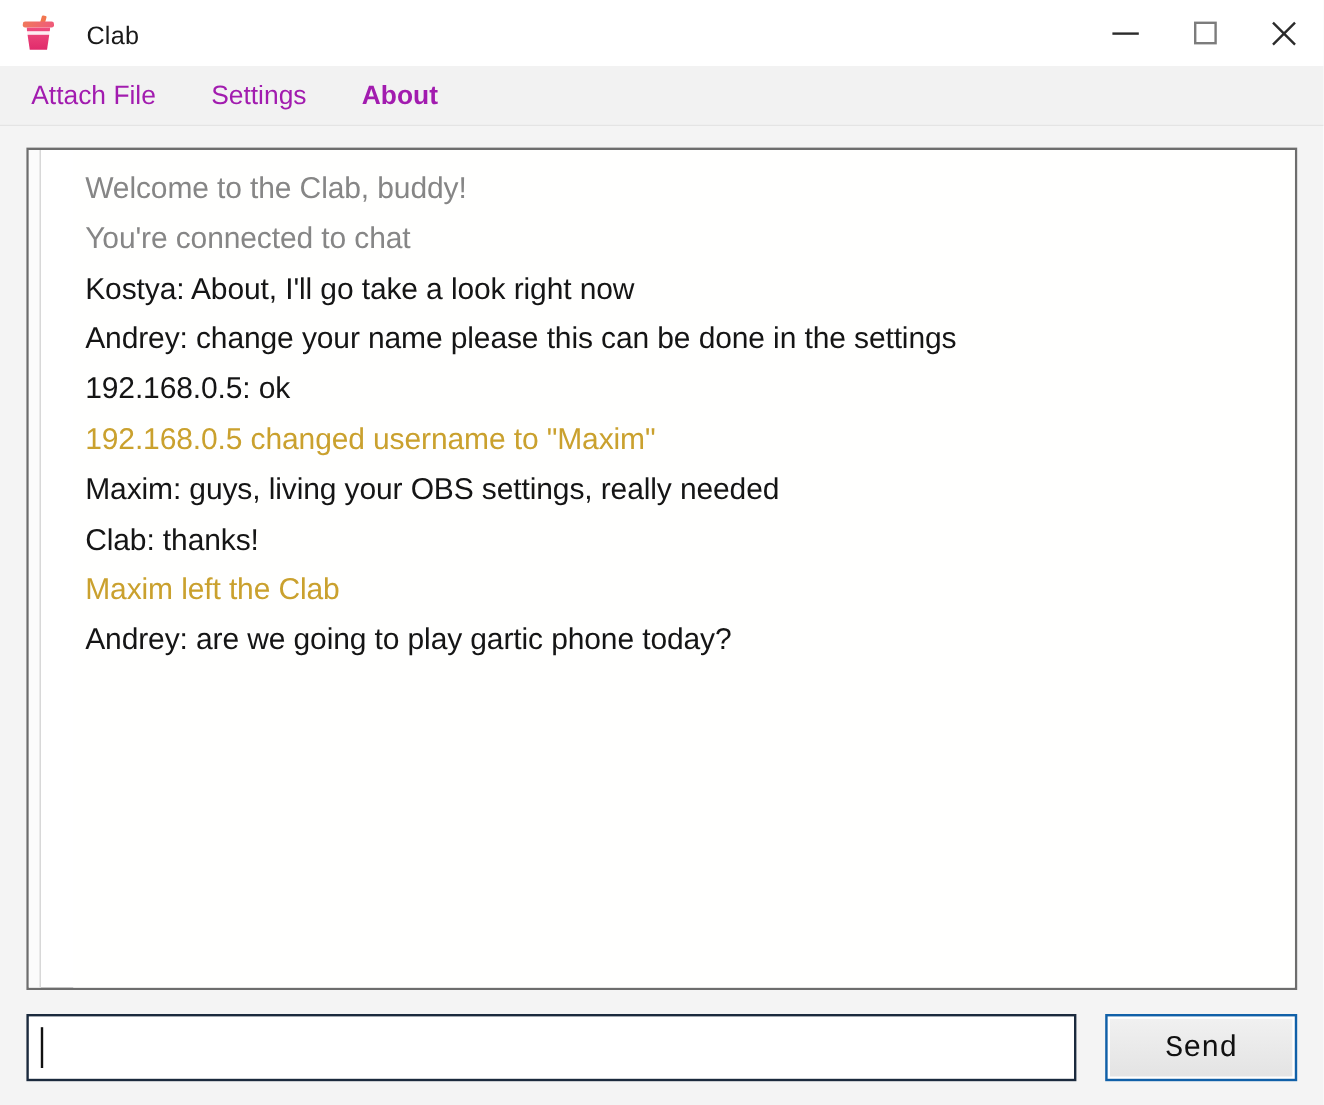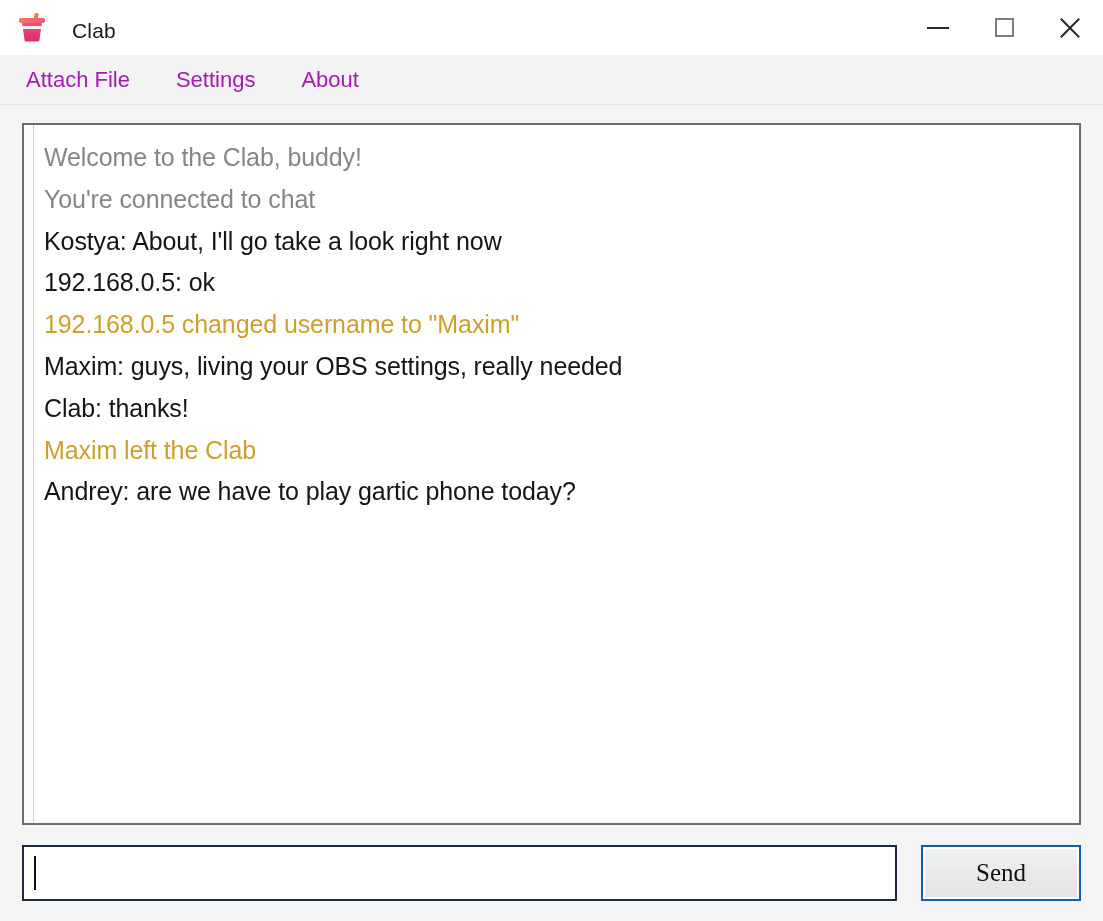--- a/index.html
+++ b/index.html
@@ -122,31 +122,32 @@
     border-bottom: 1px solid #e4e4e4;
   }
   .menu-item {
     font-size: 22px;
     color: #a21caf;
     padding: 4px 22px 4px 0;
     margin-right: 24px;
     cursor: default;
     white-space: nowrap;
   }
-  .menu-item:last-child { margin-right: 0; }
+  .menu-item:last-child { margin-right: 0; font-weight: bold; }
 
   
   .chat-outer {
     margin: 18px 22px 0 22px;
     flex: 1 1 auto;
     border: 2px solid #6d6d6d;
     background: #ffffff;
     display: flex;
     min-height: 0;
     position: relative;
+    gap: 27px;
   }
   .chat-gutter {
     width: 10px;
     flex: 0 0 10px;
     background: #fbfbfb;
     border-right: 1px solid #cfcfcf;
   }
   .chat-log {
     flex: 1 1 auto;
     padding: 12px 8px 10px 10px;
@@ -201,21 +202,21 @@
     height: 100%;
     padding: 0 4px;
   }
   .send-btn {
     flex: 0 0 160px;
     width: 160px;
     height: 56px;
     background: linear-gradient(180deg,#f1f1f1,#e3e3e3);
     border: 2px solid #1060a8;
     box-shadow: inset 0 0 0 2px #ffffff;
-    font-family: Liberation Serif, serif;
+    font-family: Liberation Mono, monospace;
     font-size: 25px;
     color: #111;
     cursor: default;
     display: flex;
     align-items: center;
     justify-content: center;
   }
 </style>
 </head>
 <body>
@@ -251,26 +252,27 @@
     <div class="menu-item">Settings</div>
     <div class="menu-item">About</div>
   </div>
 
   <div class="chat-outer">
     <div class="chat-gutter"></div>
     <div class="chat-log" id="chat-log">
         <div class="msg system">Welcome to the Clab, buddy!</div>
         <div class="msg system">You're connected to chat</div>
         <div class="msg">Kostya: About, I'll go take a look right now</div>
+        <div class="msg">Andrey: change your name please this can be done in the settings</div>
         <div class="msg">192.168.0.5: ok</div>
         <div class="msg notice">192.168.0.5 changed username to "Maxim"</div>
         <div class="msg">Maxim: guys, living your OBS settings, really needed</div>
         <div class="msg">Clab: thanks!</div>
         <div class="msg notice">Maxim left the Clab</div>
-        <div class="msg">Andrey: are we have to play gartic phone today?</div>
+        <div class="msg">Andrey: are we going to play gartic phone today?</div>
       </div>
   </div>
 
   <div class="bottom">
     <div class="input-wrap">
       <span class="caret"></span>
       <input class="msg-input" type="text" id="msg-input" placeholder="" style="">
     </div>
     <button class="send-btn">Send</button>
   </div>

